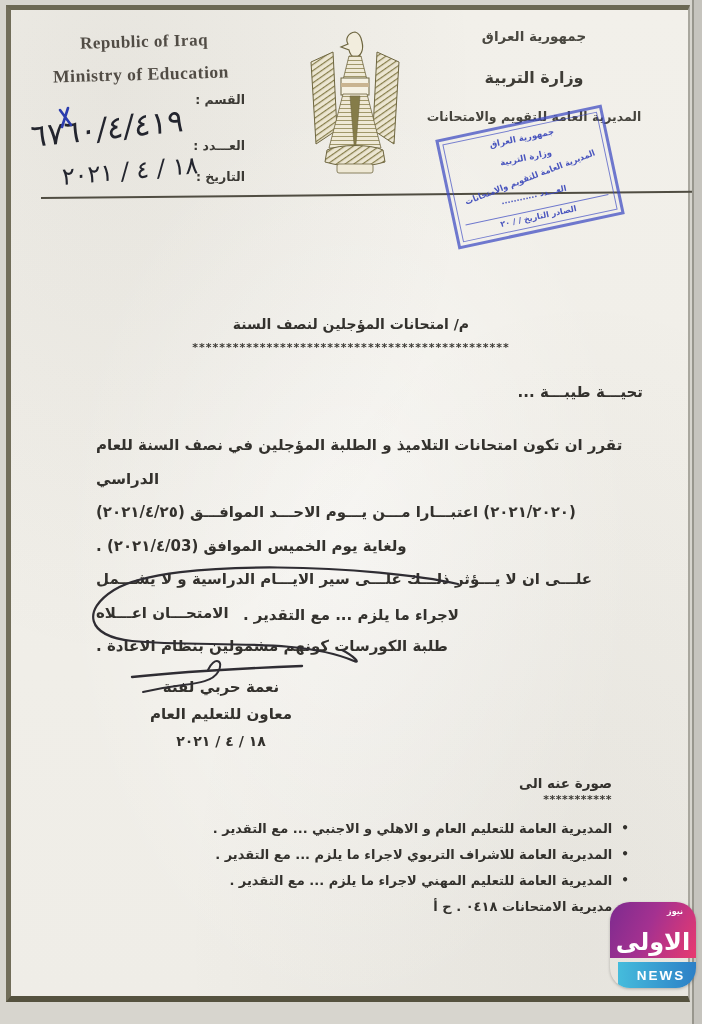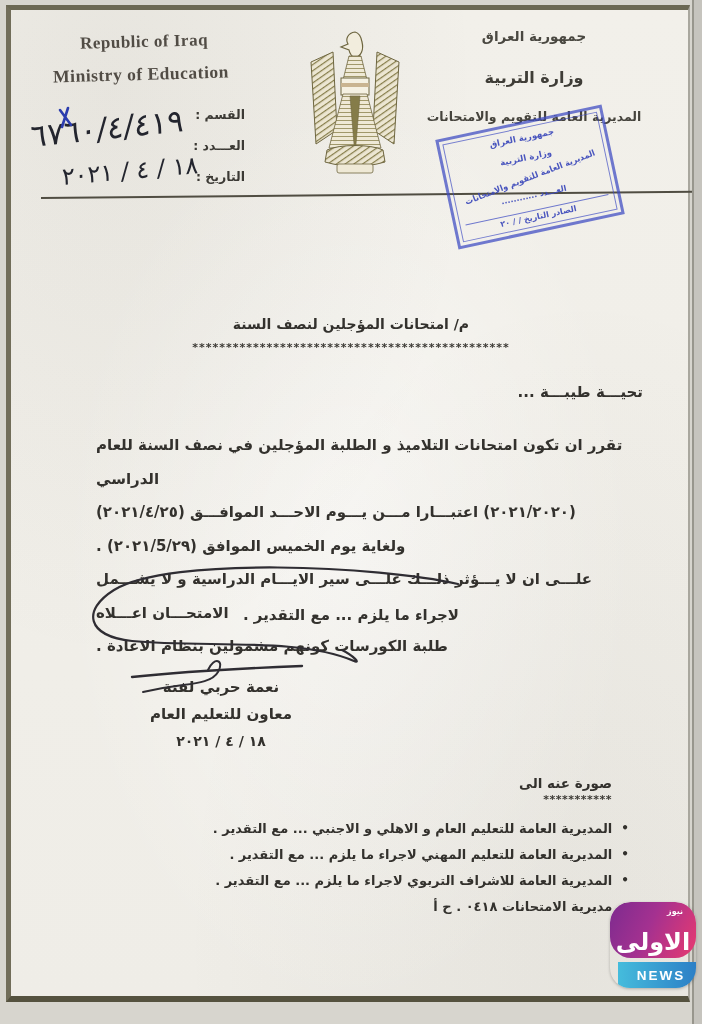--- a/index.html
+++ b/index.html
@@ -24,21 +24,21 @@
 
   .en1{left:30px;top:22px;width:206px;font-size:17px;letter-spacing:.5px;transform:rotate(-1.6deg);}
   .en2{left:10px;top:54px;width:240px;font-size:17.5px;letter-spacing:.5px;transform:rotate(-1.6deg);}
 
   .arh{left:392px;width:262px;text-align:center;}
   .arh1{top:18px;font-size:13.5px;color:#4a4841;}
   .arh2{top:58px;font-size:16px;color:#3f3d37;}
   .arh3{top:99px;font-size:12.5px;color:#45433c;letter-spacing:-0.2px;}
 
   .lbl{left:168px;width:66px;font-size:12.5px;color:#3c3a35;text-align:right;}
-  .lbl-section{top:97px;text-align:right;}
+  .lbl-section{top:82px;text-align:right;}
   .lbl-number{top:128px;}
   .lbl-date{top:159px;}
 
   .hand{color:#23252e;font-weight:400;white-space:nowrap;}
   .hand-number{left:-4px;top:100px;width:200px;font-size:31px;text-align:center;transform:rotate(-6deg) skewX(-5deg);letter-spacing:2px;}
   .hand-date{left:20px;top:147px;width:198px;font-size:24px;text-align:center;transform:rotate(-5deg) skewX(-4deg);letter-spacing:3px;}
 
   .hdr-divider{left:30px;top:187px;width:652px;height:2px;background:#504d42;transform:rotate(-0.55deg);transform-origin:left center;}
 
   
@@ -67,21 +67,21 @@
   .cc-heading{left:380px;top:765px;width:221px;font-size:13.5px;text-align:right;}
   .cc-divider{left:380px;top:783px;width:221px;font-size:11px;text-align:right;color:#3b3934;font-weight:bold;letter-spacing:.5px;}
   .cc-list{left:60px;top:806px;width:558px;}
   .cc-item{direction:rtl;text-align:right;font-size:13px;font-weight:bold;color:#33312d;line-height:25px;}
   .cc-bullet{display:inline-block;margin-left:9px;font-size:12px;transform:translateY(-1px);}
 
   .strokes{left:0;top:0;width:702px;height:1024px;pointer-events:none;}
 
   
   .logo{left:610px;top:902px;width:86px;height:86px;border-radius:20px;overflow:hidden;box-shadow:0 1px 3px rgba(0,0,0,.25);}
-  .logo-top{position:absolute;left:0;top:0;width:100%;height:56px;background:linear-gradient(115deg,#7d2b8f 0%,#a43190 45%,#e83a70 100%);border-radius:21px;}
+  .logo-top{position:absolute;left:0;top:0;width:100%;height:56px;background:linear-gradient(115deg,#7d2b8f 0%,#a43190 45%,#e83a70 100%);}
   .logo-sub{position:absolute;right:13px;top:5px;font-size:8px;color:#fff;font-weight:bold;direction:rtl;}
   .logo-main{position:absolute;left:0;bottom:2px;width:100%;text-align:center;font-size:24px;color:#fff;font-weight:bold;direction:rtl;letter-spacing:-1px;}
   .logo-bar{position:absolute;left:8px;bottom:0;width:100%;height:26px;background:linear-gradient(90deg,#45bcdc,#2a79c4);
     display:flex;align-items:center;justify-content:center;color:#fff;font-weight:bold;font-size:13.5px;letter-spacing:2px;
     font-family:"Liberation Sans",sans-serif;}
 </style>
 </head>
 <body>
 
 <div class="photo">
@@ -141,37 +141,37 @@
       </div>
     </div>
 
     <div class="abs ar ctr subject-line">م/ امتحانات المؤجلين لنصف السنة</div>
     <div class="abs subject-divider">***********************************************</div>
     <div class="abs ar greeting">تحيـــة طيبـــة ...</div>
 
     <div class="abs ar para">
       <div>تقرر ان تكون امتحانات التلاميذ و الطلبة المؤجلين في نصف السنة للعام الدراسي</div>
       <div>(٢٠٢١/٢٠٢٠) اعتبـــارا مـــن يـــوم الاحـــد الموافـــق (٢٠٢١/٤/٢٥)</div>
-      <div>ولغاية يوم الخميس الموافق (٢٠٢١/5/٢٩) .</div>
+      <div>ولغاية يوم الخميس الموافق (٢٠٢١/٤/03) .</div>
       <div>علـــى ان لا يـــؤثر ذلـــك علـــى سير الايـــام الدراسية و لا يشـــمل الامتحـــان اعـــلاه</div>
       <div>طلبة الكورسات كونهم مشمولين بنظام الاعادة .</div>
     </div>
 
     <div class="abs ar ctr closing">لاجراء ما يلزم ...  مع التقدير .</div>
 
     <div class="abs ar ctr sig-name">نعمة حربي لفتة</div>
     <div class="abs ar ctr sig-title">معاون للتعليم العام</div>
     <div class="abs ar ctr sig-date">١٨ / ٤ / ٢٠٢١</div>
 
     <div class="abs ar cc-heading">صورة عنه الى</div>
     <div class="abs cc-divider">***********</div>
     <div class="abs cc-list">
       <div class="cc-item"><span class="cc-bullet">•</span><span>المديرية العامة للتعليم العام و الاهلي و الاجنبي ... مع التقدير .</span></div>
+      <div class="cc-item"><span class="cc-bullet">•</span><span>المديرية العامة للاشراف التربوي لاجراء ما يلزم ... مع التقدير .</span></div>
       <div class="cc-item"><span class="cc-bullet">•</span><span>المديرية العامة للتعليم المهني لاجراء ما يلزم ... مع التقدير .</span></div>
-      <div class="cc-item"><span class="cc-bullet">•</span><span>المديرية العامة للاشراف التربوي لاجراء ما يلزم ... مع التقدير .</span></div>
       <div class="cc-item"><span class="cc-bullet">•</span><span>مديرية الامتحانات ٠٤١٨ .  ح أ</span></div>
     </div>
   </div>
 
   <svg class="abs strokes" viewBox="0 0 702 1024">
     <path d="M458,584 C380,566 170,556 114,590 C82,610 86,636 132,641 C205,648 298,637 354,661 C361,664 354,656 342,650" fill="none" stroke="#2f2d33" stroke-width="2.2" stroke-linecap="round"></path>
     <path d="M132,677 C190,671 252,668 302,666" fill="none" stroke="#2f2d33" stroke-width="2.4" stroke-linecap="round"></path>
     <path d="M208,670 c6,-14 17,-10 10,2 c-5,9 -19,11 -35,13 c-16,2 -27,4 -40,7" fill="none" stroke="#2f2d33" stroke-width="2" stroke-linecap="round"></path>
     <path d="M60,110 l11,15 m-3,-17 l-6,19" fill="none" stroke="#2b3cae" stroke-width="2.6" stroke-linecap="round"></path>
   </svg>

